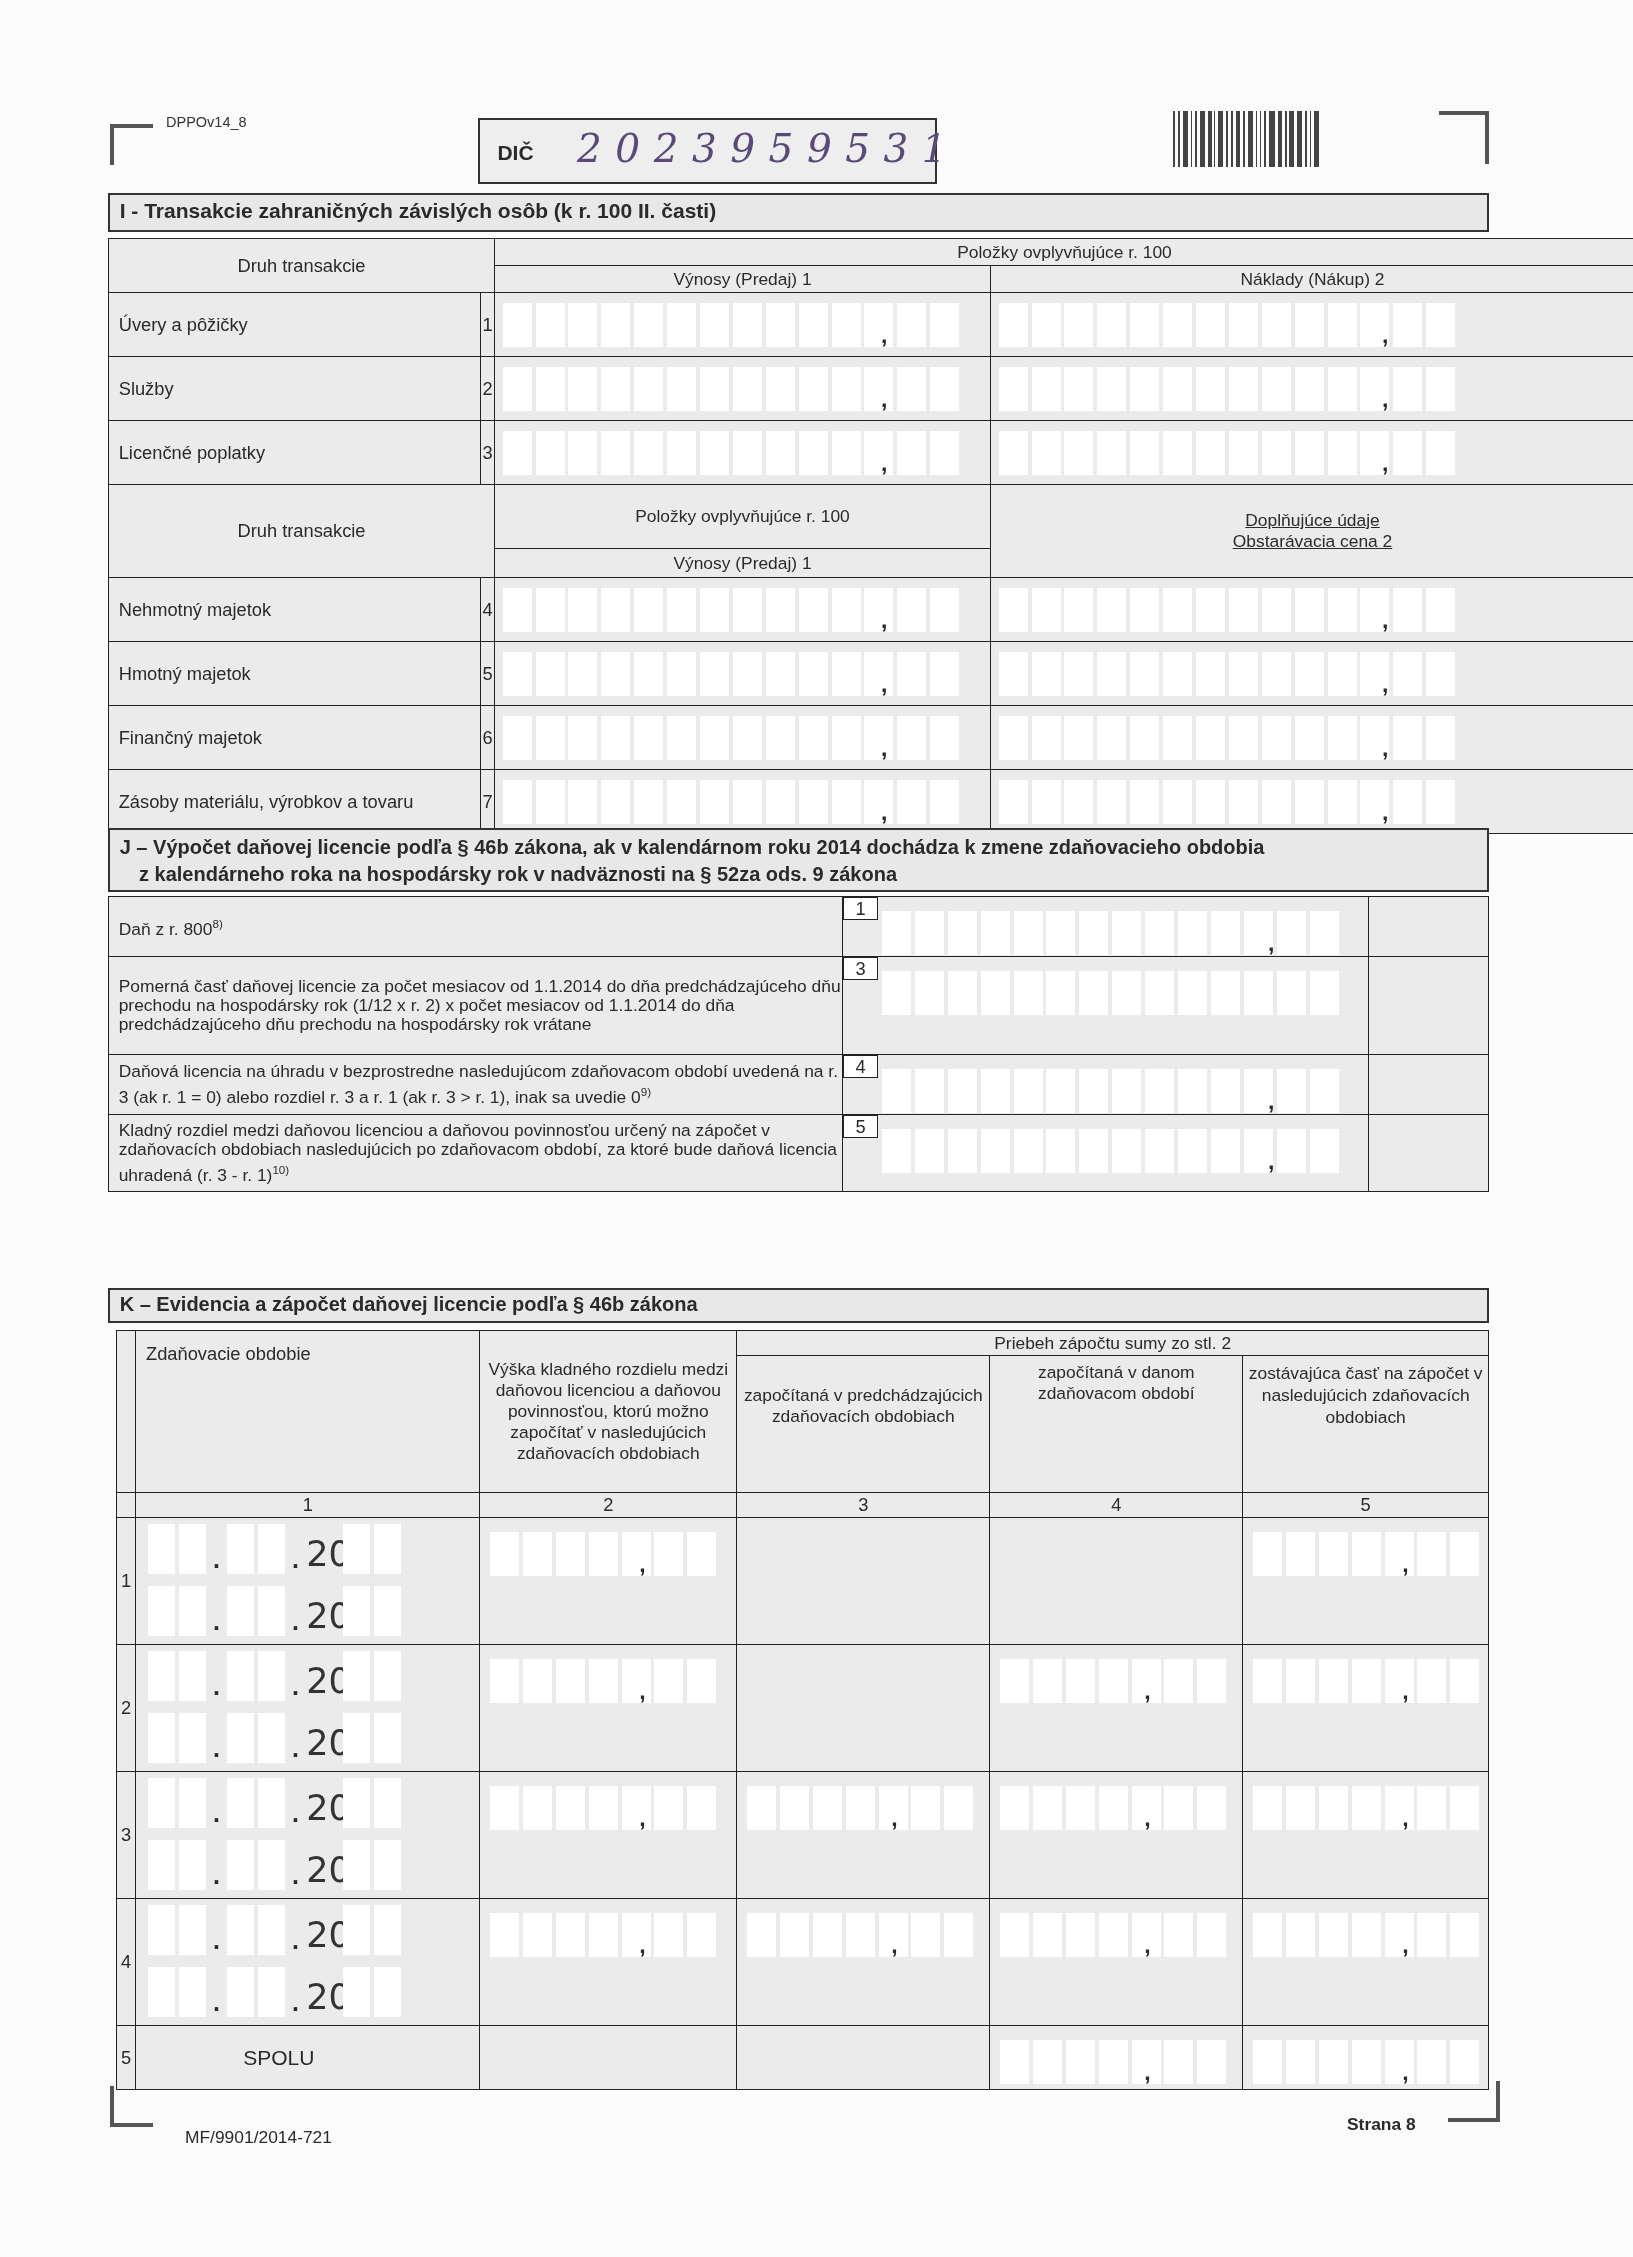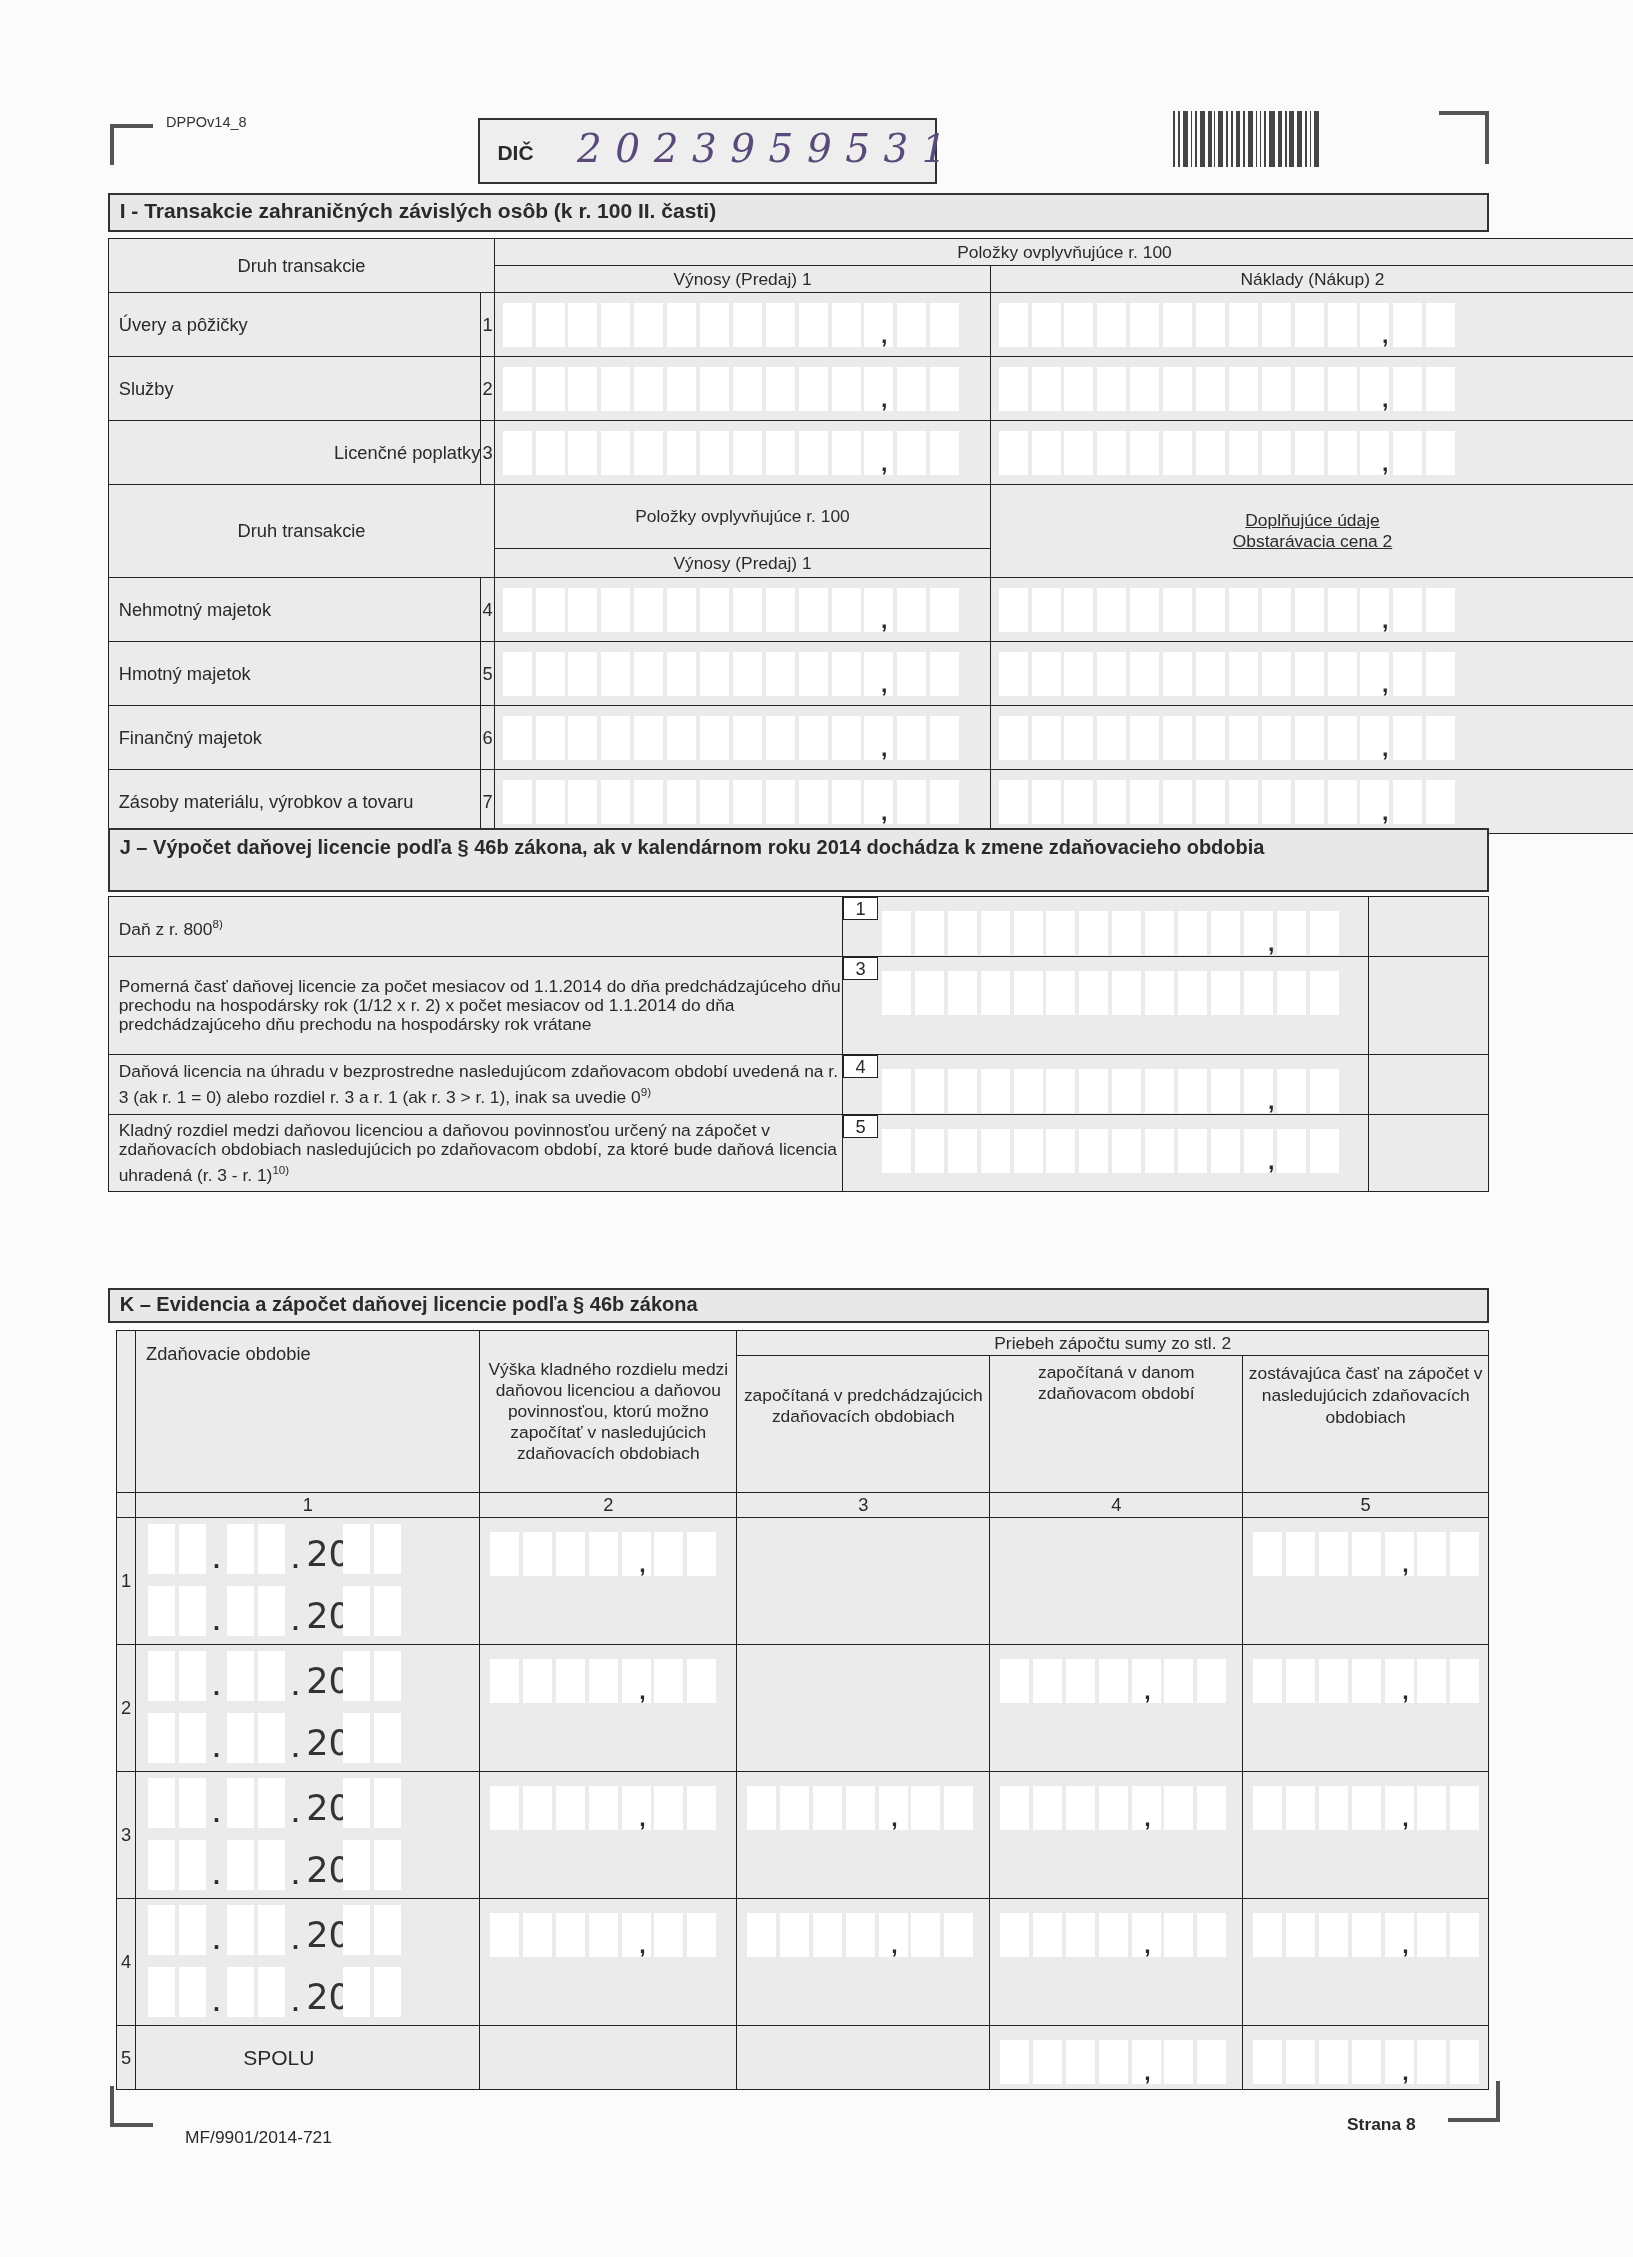--- a/index.html
+++ b/index.html
@@ -169,21 +169,21 @@
             <i></i>
             <i></i>
             <i></i>
             <i></i>
             <i></i>
           </div>
           <span class="comma" style="left:391px;top:29px;">,</span>
         </td>
       </tr>
       <tr style="height:64px;">
-        <td class="lbl" style="width:367px;text-align:right;">Licenčné poplatky</td>
+        <td class="lbl" style="width:367px;">Licenčné poplatky</td>
         <td class="rownum">3</td>
         <td class="entry">
           <div class="digits" style="left:7.7px;top:9.7px;">
             <i></i>
             <i></i>
             <i></i>
             <i></i>
             <i></i>
             <i></i>
             <i></i>
@@ -398,20 +398,21 @@
             <i></i>
           </div>
           <span class="comma" style="left:391px;top:29px;">,</span>
         </td>
       </tr>
     </tbody>
 </table>
 
 <div class="abs section-head" style="left:108px;top:828px;width:1381px;height:64px;font-size:20px;line-height:27px;">
   <div>J – Výpočet daňovej licencie podľa § 46b zákona, ak v kalendárnom roku 2014 dochádza k zmene zdaňovacieho obdobia</div>
+  <div style="padding-left:19.3px;">z kalendárneho roka na hospodársky rok v nadväznosti na § 52za ods. 9 zákona</div>
 </div>
 <table class="abs shade" style="left:108px;top:896px;width:1381px;">
   <tbody id="j-rows">
       <tr style="height:60px;">
         <td class="lbl" style="width:734px;font-size:17.4px;line-height:19.3px;"><span>Daň z r. 800</span><sup style="font-size:11.6px;">8)</sup></td>
         <td class="entry" style="width:526px;">
           <span class="numtag">1</span>
           <div class="digits" style="left:39px;top:13.5px;">
             <i></i>
             <i></i>

